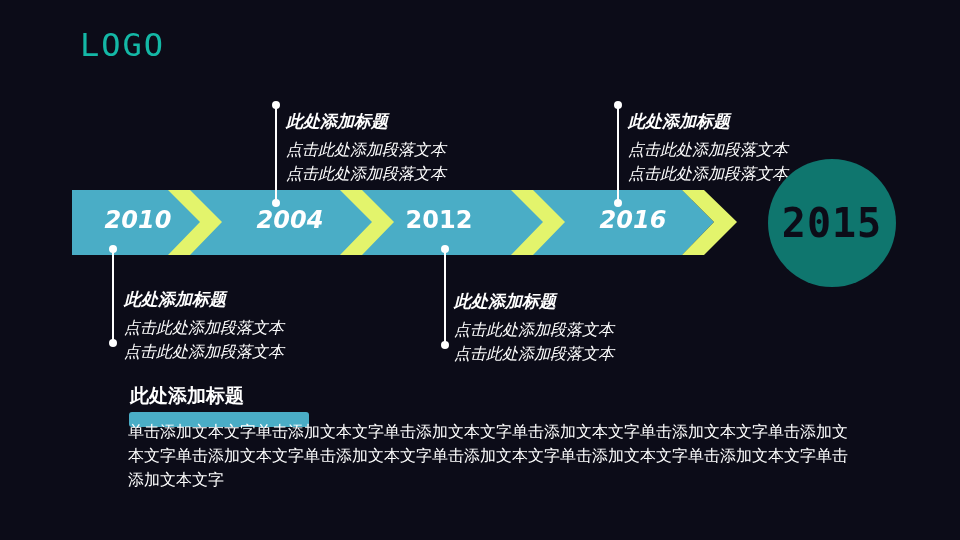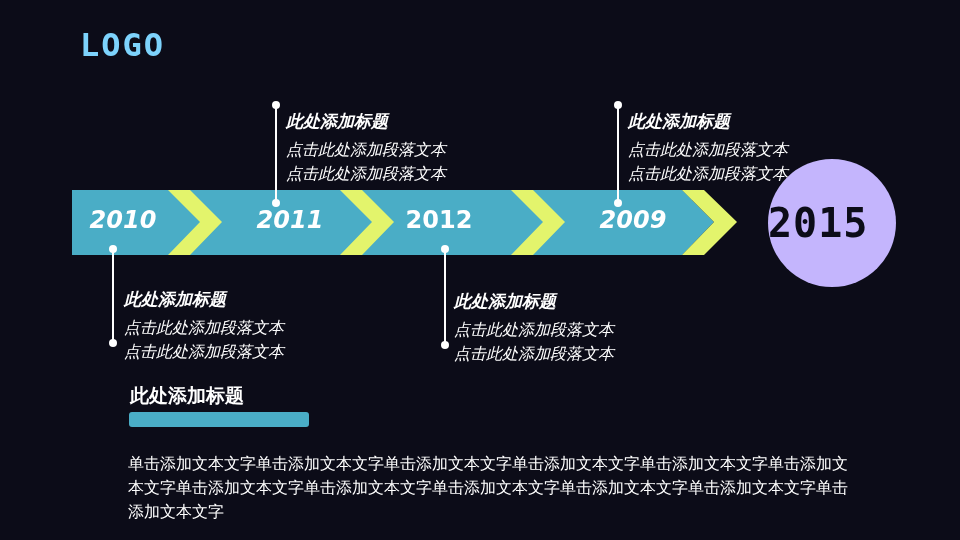--- a/index.html
+++ b/index.html
@@ -1,50 +1,50 @@
 <!DOCTYPE html>
 <html><head>
 <meta charset="utf-8">
 <style>
   html,body{margin:0;padding:0;}
   body{width:960px;height:540px;background:#0c0c18;position:relative;overflow:hidden;font-family:"DejaVu Sans","Liberation Sans",sans-serif;color:#fff;}
-  .logo{position:absolute;left:80px;top:26px;font-size:32px;font-weight:bold;letter-spacing:2px;color:#7dd3fc;font-family:"DejaVu Sans Mono",monospace;}
+  .logo{position:absolute;left:80px;top:26px;font-size:32px;font-weight:normal;letter-spacing:2px;color:#14b8a6;font-family:"DejaVu Sans Mono",monospace;}
   svg.band{position:absolute;left:0;top:0;}
   .year{position:absolute;top:206px;font-size:24px;font-weight:bold;color:#fff;font-style:italic;width:90px;text-align:center;}
   .year.straight{font-style:normal;}
-  .circle{position:absolute;left:768px;top:159px;width:128px;height:128px;border-radius:50%;background:#c4b5fd;display:flex;align-items:center;justify-content:flex-start;}
+  .circle{position:absolute;left:768px;top:159px;width:128px;height:128px;border-radius:50%;background:#0f766e;display:flex;align-items:center;justify-content:center;}
   .circle span{color:#0c0c18;font-size:40px;font-weight:bold;font-family:"DejaVu Sans Mono",monospace;letter-spacing:1px;}
   .vline{position:absolute;width:2px;background:#fff;}
   .dot{position:absolute;width:8px;height:8px;border-radius:50%;background:#fff;}
   .note{position:absolute;font-style:italic;}
   .note .t{font-size:17px;font-weight:bold;line-height:22px;margin-bottom:6px;}
   .note .s{font-size:16px;line-height:24px;}
   .sec-title{position:absolute;left:130px;top:383px;font-size:19px;font-weight:bold;}
   .sec-bar{position:absolute;left:129px;top:412px;width:180px;height:15px;background:#4aadc6;border-radius:3px;}
-  .sec-body{position:absolute;left:128px;top:452px;width:720px;font-size:16px;line-height:24px;color:#fff;word-break:break-all;}
+  .sec-body{position:absolute;left:128px;top:420px;width:720px;font-size:16px;line-height:24px;color:#fff;word-break:break-all;}
 </style>
 </head>
 <body>
 
 <div class="logo">LOGO</div>
 
 <svg class="band" width="960" height="540">
   <rect x="72" y="190" width="620" height="65" fill="#4aadc6"></rect>
   <polygon points="168,190 190,190 222,222 190,255 168,255 200,222" fill="#e3f46c"></polygon>
   <polygon points="340,190 362,190 394,222 362,255 340,255 372,222" fill="#e3f46c"></polygon>
   <polygon points="511,190 533,190 565,222 533,255 511,255 543,222" fill="#e3f46c"></polygon>
   <polygon points="682,190 704,190 737,222 704,255 682,255 714,222" fill="#0c0c18"></polygon>
   <polygon points="660,190 660,255 682,255 714,222 682,190" fill="#4aadc6"></polygon>
   <polygon points="682,190 704,190 737,222 704,255 682,255 714,222" fill="#e3f46c"></polygon>
 </svg>
 
-<div class="year" style="left:78px;">2010</div>
-<div class="year" style="left:245px;">2011</div>
+<div class="year" style="left:93px;">2010</div>
+<div class="year" style="left:245px;">2004</div>
 <div class="year straight" style="left:394px;">2012</div>
-<div class="year" style="left:588px;">2009</div>
+<div class="year" style="left:588px;">2016</div>
 
 <div class="circle">
   <span>2015</span>
 </div>
 
 <div class="dot" style="left:109px;top:245px;"></div>
 <div class="vline" style="left:112px;top:250px;height:93px;"></div>
 <div class="dot" style="left:109px;top:339px;"></div>
 
 <div class="dot" style="left:272px;top:101px;"></div>

